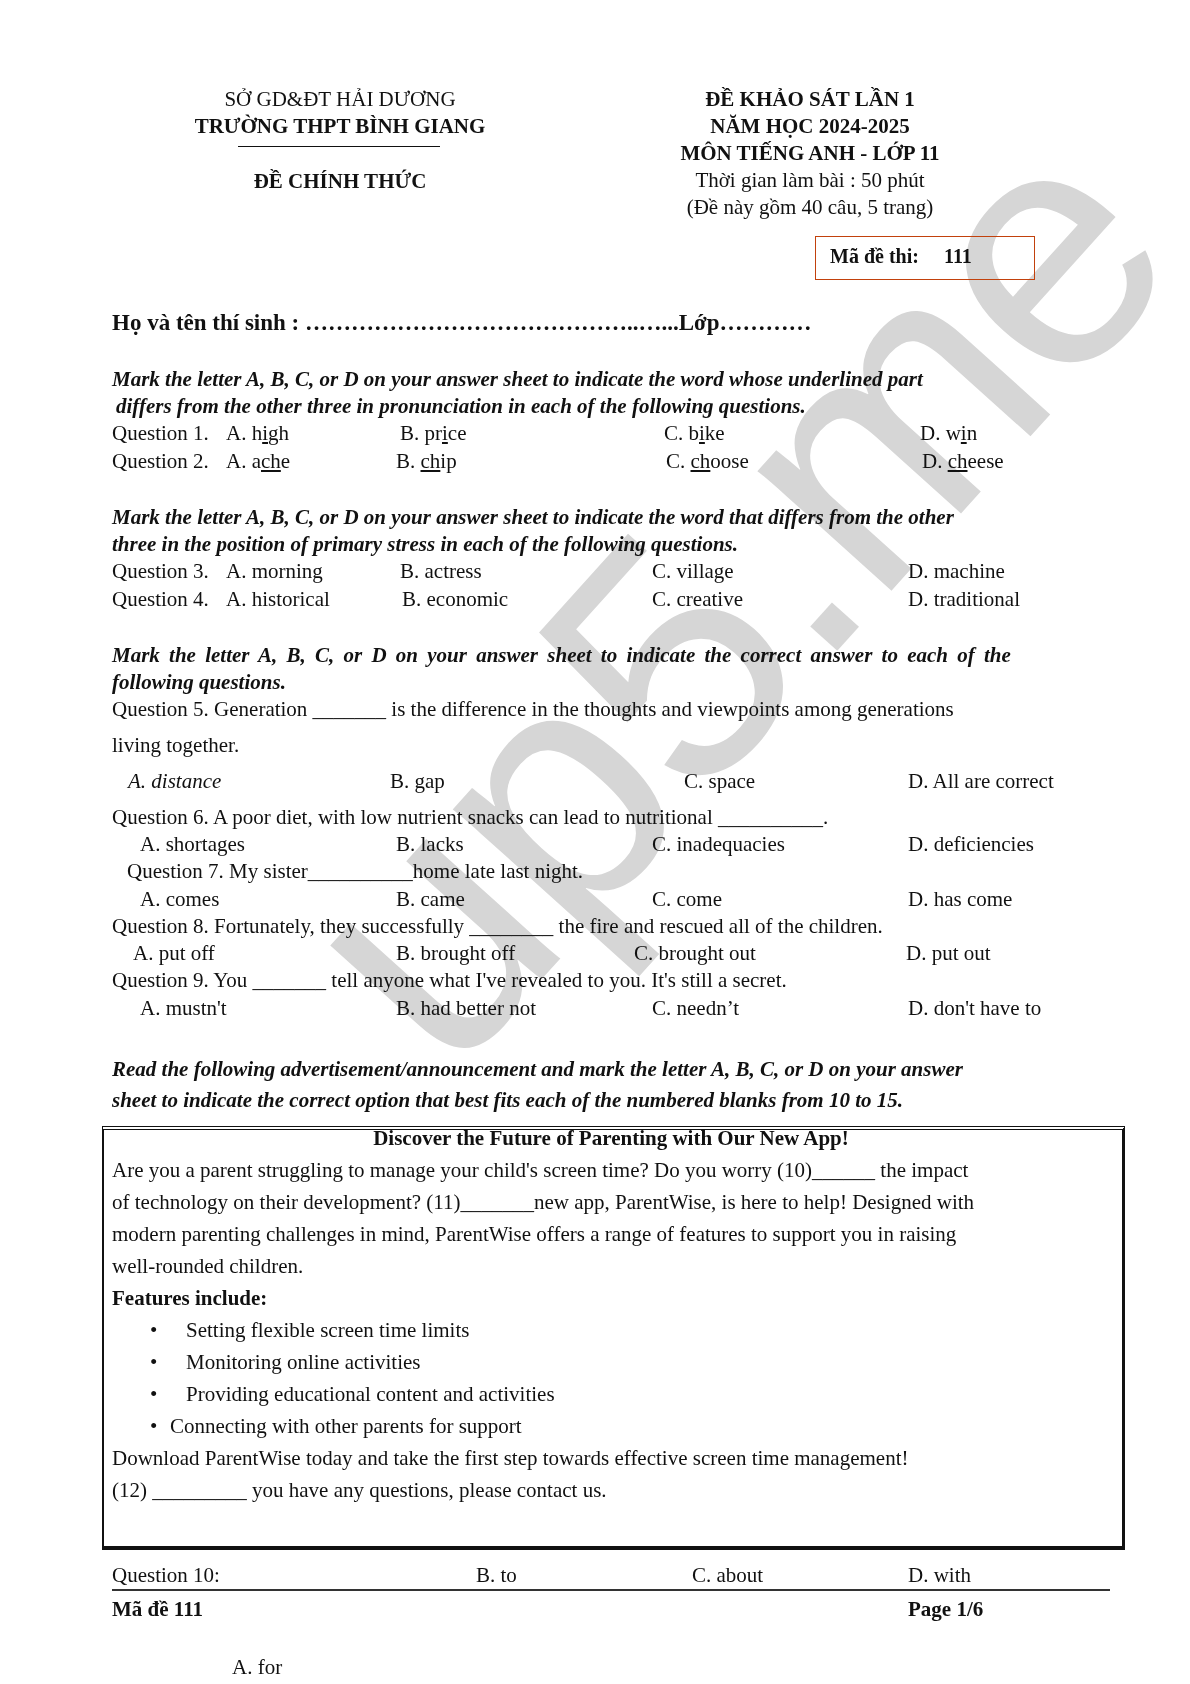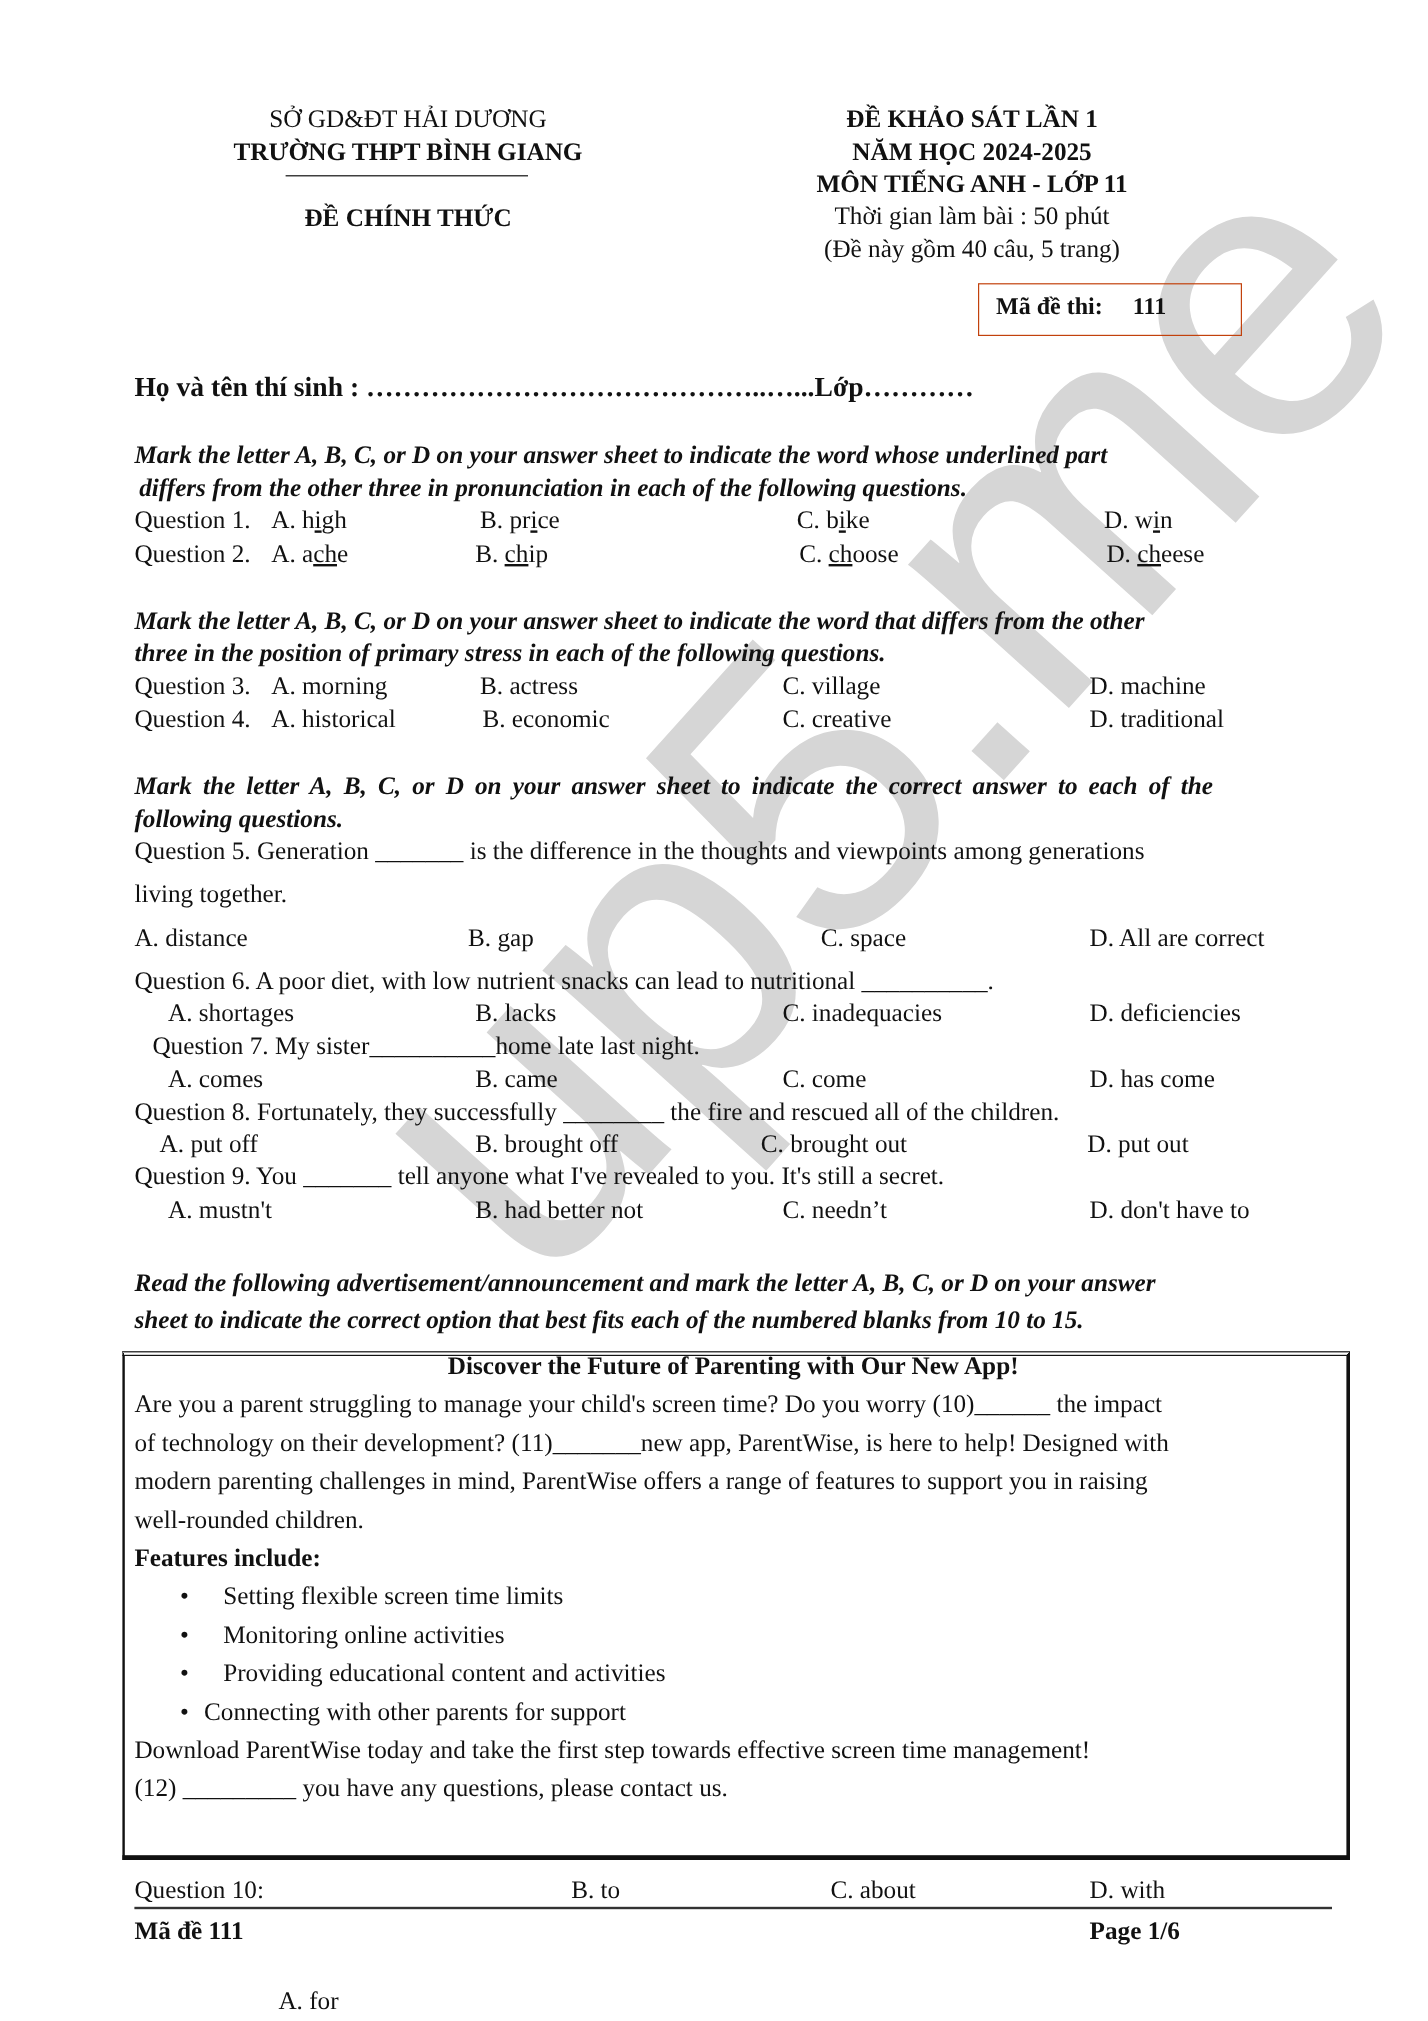--- a/index.html
+++ b/index.html
@@ -82,21 +82,21 @@
     <span class="abs q" style="left:652px; top:587px;">C. creative</span>
     <span class="abs q" style="left:908px; top:587px;">D. traditional</span>
   </div>
 
   <div class="abs instr" style="left:112px; top:643px; word-spacing:4px;">Mark the letter A, B, C, or D on your answer sheet to indicate the correct answer to each of the</div>
   <div class="abs instr" style="left:112px; top:670px;">following questions.</div>
 
   <div>
     <div class="abs q" style="left:112px; top:697px;">Question 5. Generation _______ is the difference in the thoughts and viewpoints among generations</div>
     <div class="abs q" style="left:112px; top:733px;">living together.</div>
-    <span class="abs q" style="left:112px; top:769px;">A. distance</span>
+    <span class="abs q" style="left:128px; top:769px;font-style:italic;">A. distance</span>
     <span class="abs q" style="left:390px; top:769px;">B. gap</span>
     <span class="abs q" style="left:640px; top:769px;margin-left:44px;">C. space</span>
     <span class="abs q" style="left:908px; top:769px;">D.  All are correct</span>
   </div>
   <div>
     <div class="abs q" style="left:112px; top:805px;">Question 6. A poor diet, with low nutrient snacks can lead to nutritional __________.</div>
     <span class="abs q" style="left:140px; top:832px;">A. shortages</span>
     <span class="abs q" style="left:396px; top:832px;">B. lacks</span>
     <span class="abs q" style="left:652px; top:832px;">C. inadequacies</span>
     <span class="abs q" style="left:908px; top:832px;">D. deficiencies</span>

